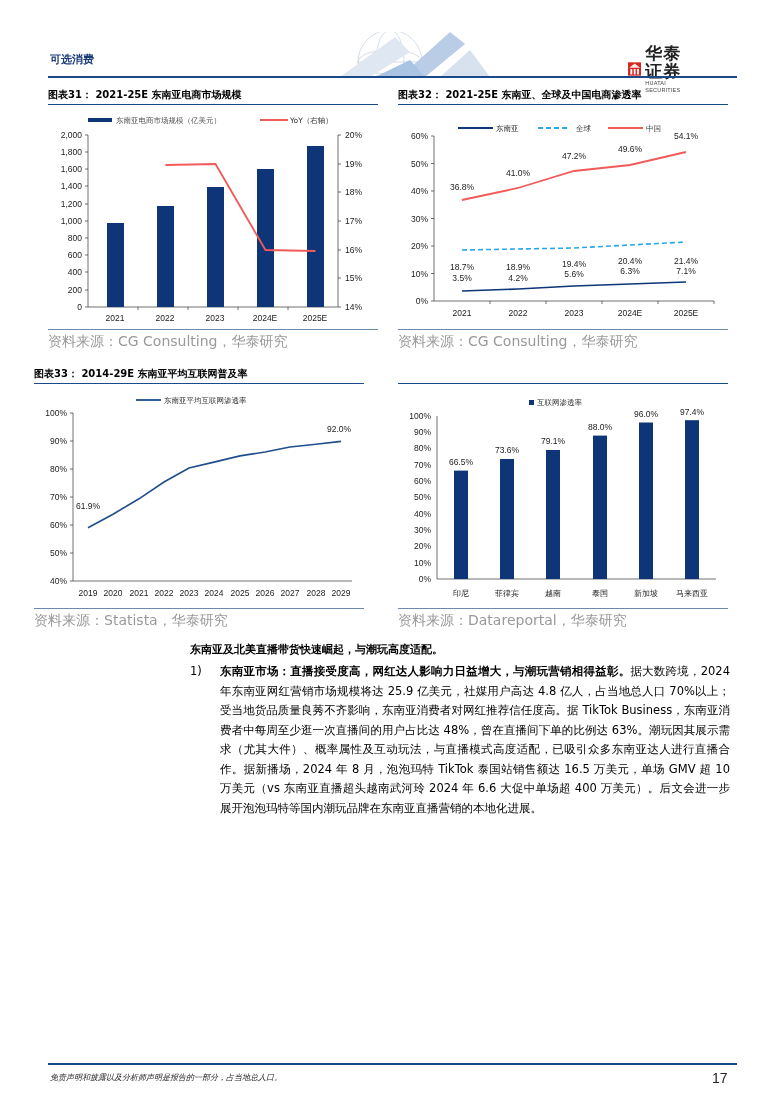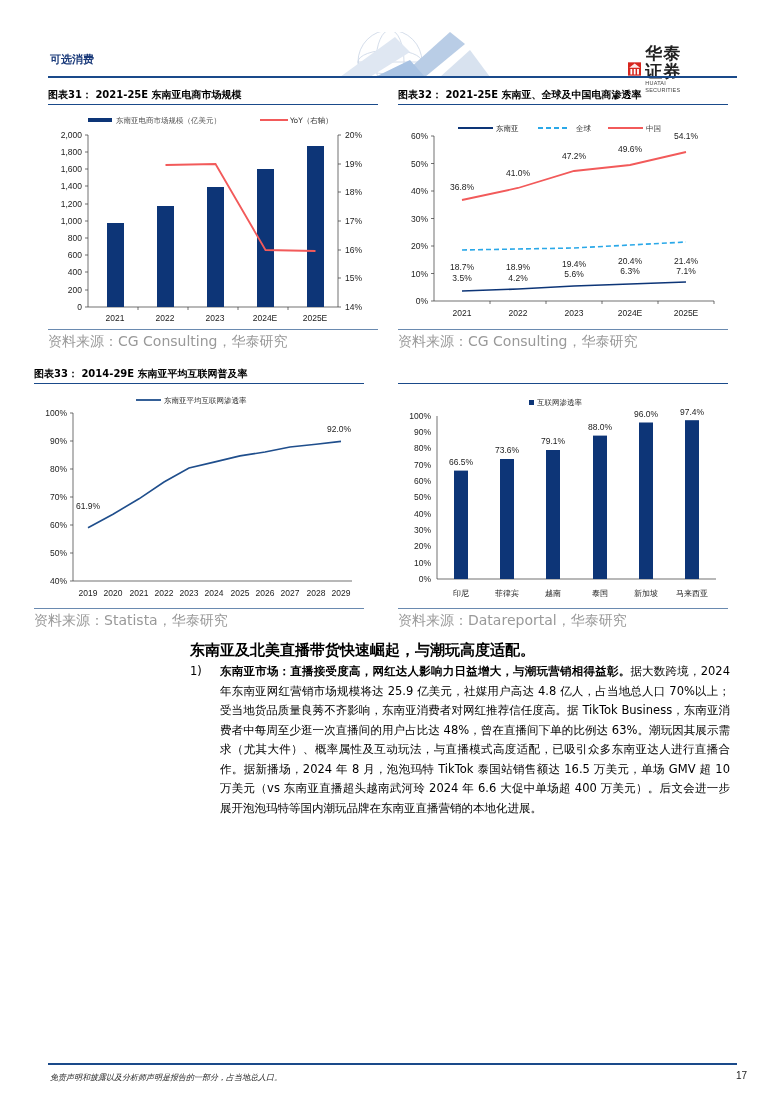--- a/index.html
+++ b/index.html
@@ -18,28 +18,28 @@
   .figure { position: absolute; }
   .fig-title { position: absolute; left: 0; top: 0; font-size: 10px; font-weight: bold; white-space: nowrap; font-family: "DejaVu Sans", sans-serif; }
   .fig-title-rule { position: absolute; left: 0; top: 16px; height: 1px; background: #1a4a8a; }
   .fig-bottom-rule { position: absolute; left: 0; height: 1px; background: #6a8ab0; }
   .fig-source { position: absolute; left: 0; font-size: 14px; color: #999; white-space: nowrap; font-family: "DejaVu Sans", sans-serif; }
   .fig svg { position: absolute; }
   svg text { font-family: "Liberation Sans", sans-serif; }
   .cn { font-family: "DejaVu Sans", sans-serif; }
 
   .body-text { position: absolute; left: 190px; top: 640px; width: 540px; font-family: "DejaVu Sans", sans-serif; }
-  .para-title { font-size: 15px; font-weight: bold; line-height: 20px; }
+  .para-title { font-size: 11px; font-weight: bold; line-height: 20px; }
   .list-item { position: relative; margin-top: 2px; padding-left: 30px; font-size: 11.5px; line-height: 19.5px; text-align: justify; }
   .list-num { position: absolute; left: 0; top: 0; }
   .list-lead { font-weight: bold; }
 
   .footer-rule { position: absolute; left: 48px; top: 1063px; width: 689px; height: 2px; background: #1a4a8a; }
   .footer-note { position: absolute; left: 50px; top: 1072px; font-size: 8px; font-style: italic; color: #222; font-family: "DejaVu Sans", sans-serif; }
-  .page-num { position: absolute; left: 712px; top: 1070px; font-size: 10px; color: #222; margin-left: 24px; }
+  .page-num { position: absolute; left: 712px; top: 1070px; font-size: 14px; color: #222; }
 </style>
 </head>
 <body>
 
 <div class="header">
   <div class="section-name">可选消费</div>
   <svg class="header-graphic" viewBox="0 0 200 45">
     <g fill="none" stroke="#c9d4e4" stroke-width="0.8">
       <circle cx="90" cy="30" r="32"></circle>
       <ellipse cx="90" cy="30" rx="14" ry="32"></ellipse>

